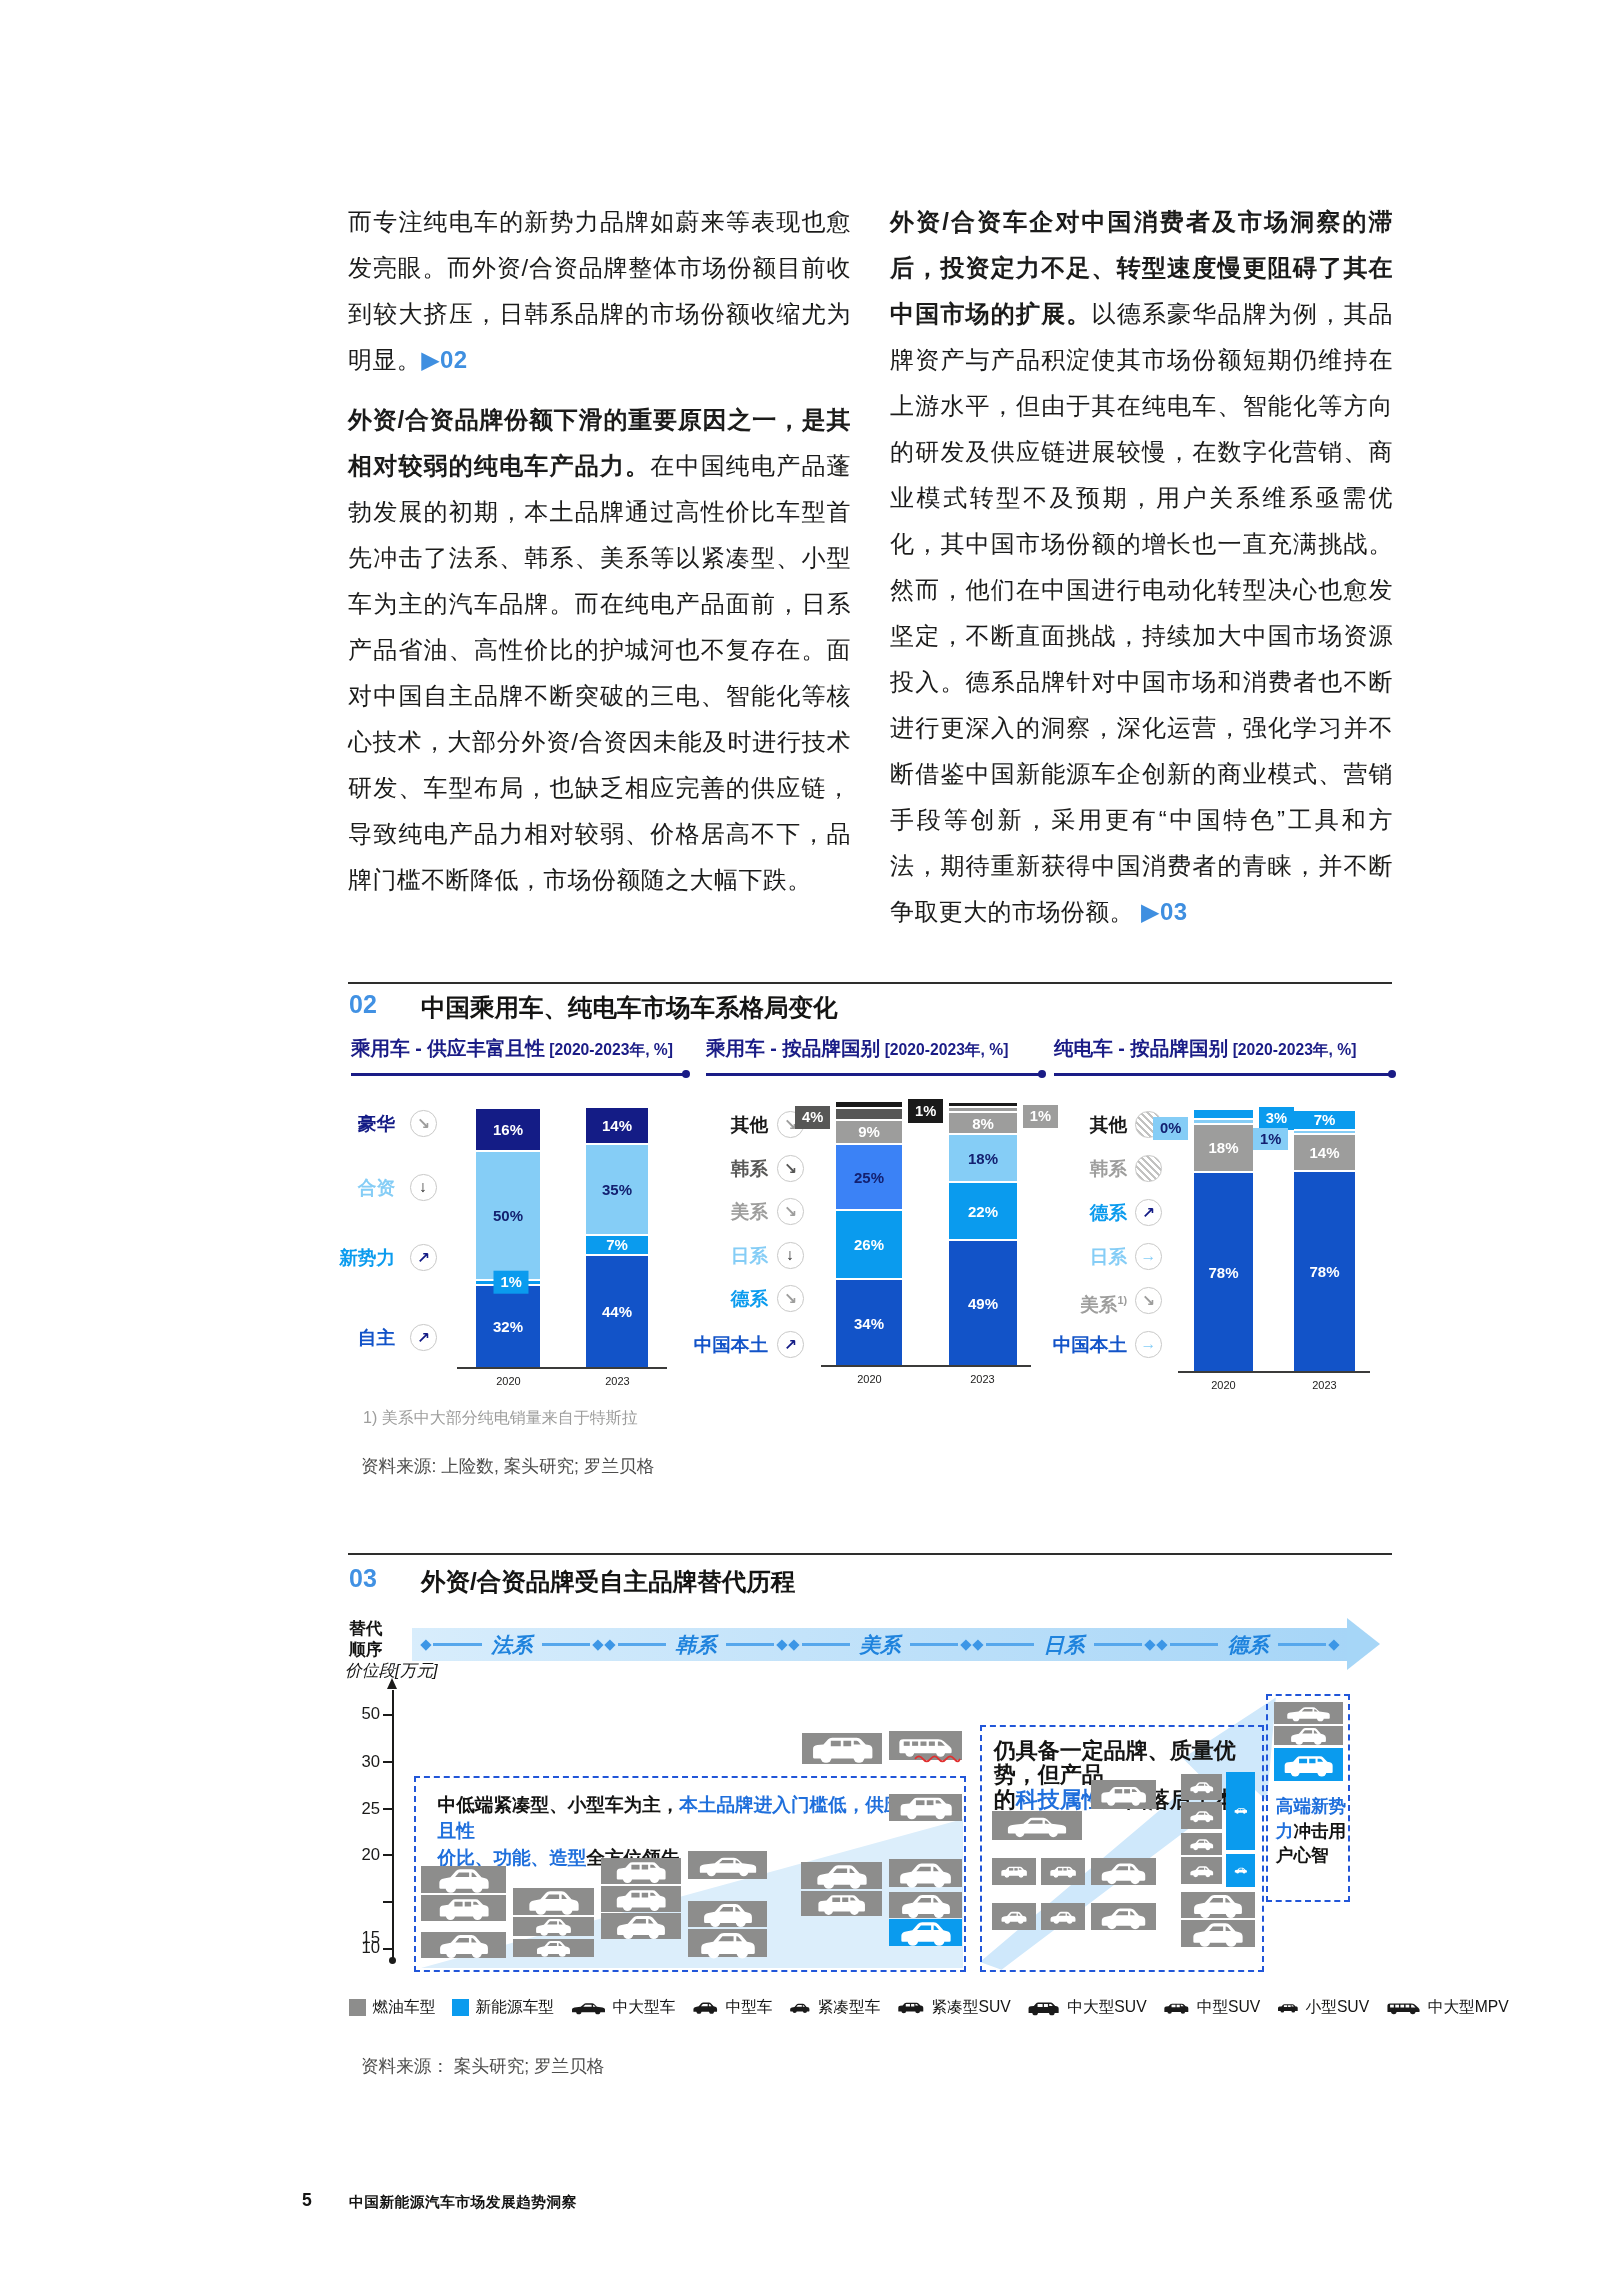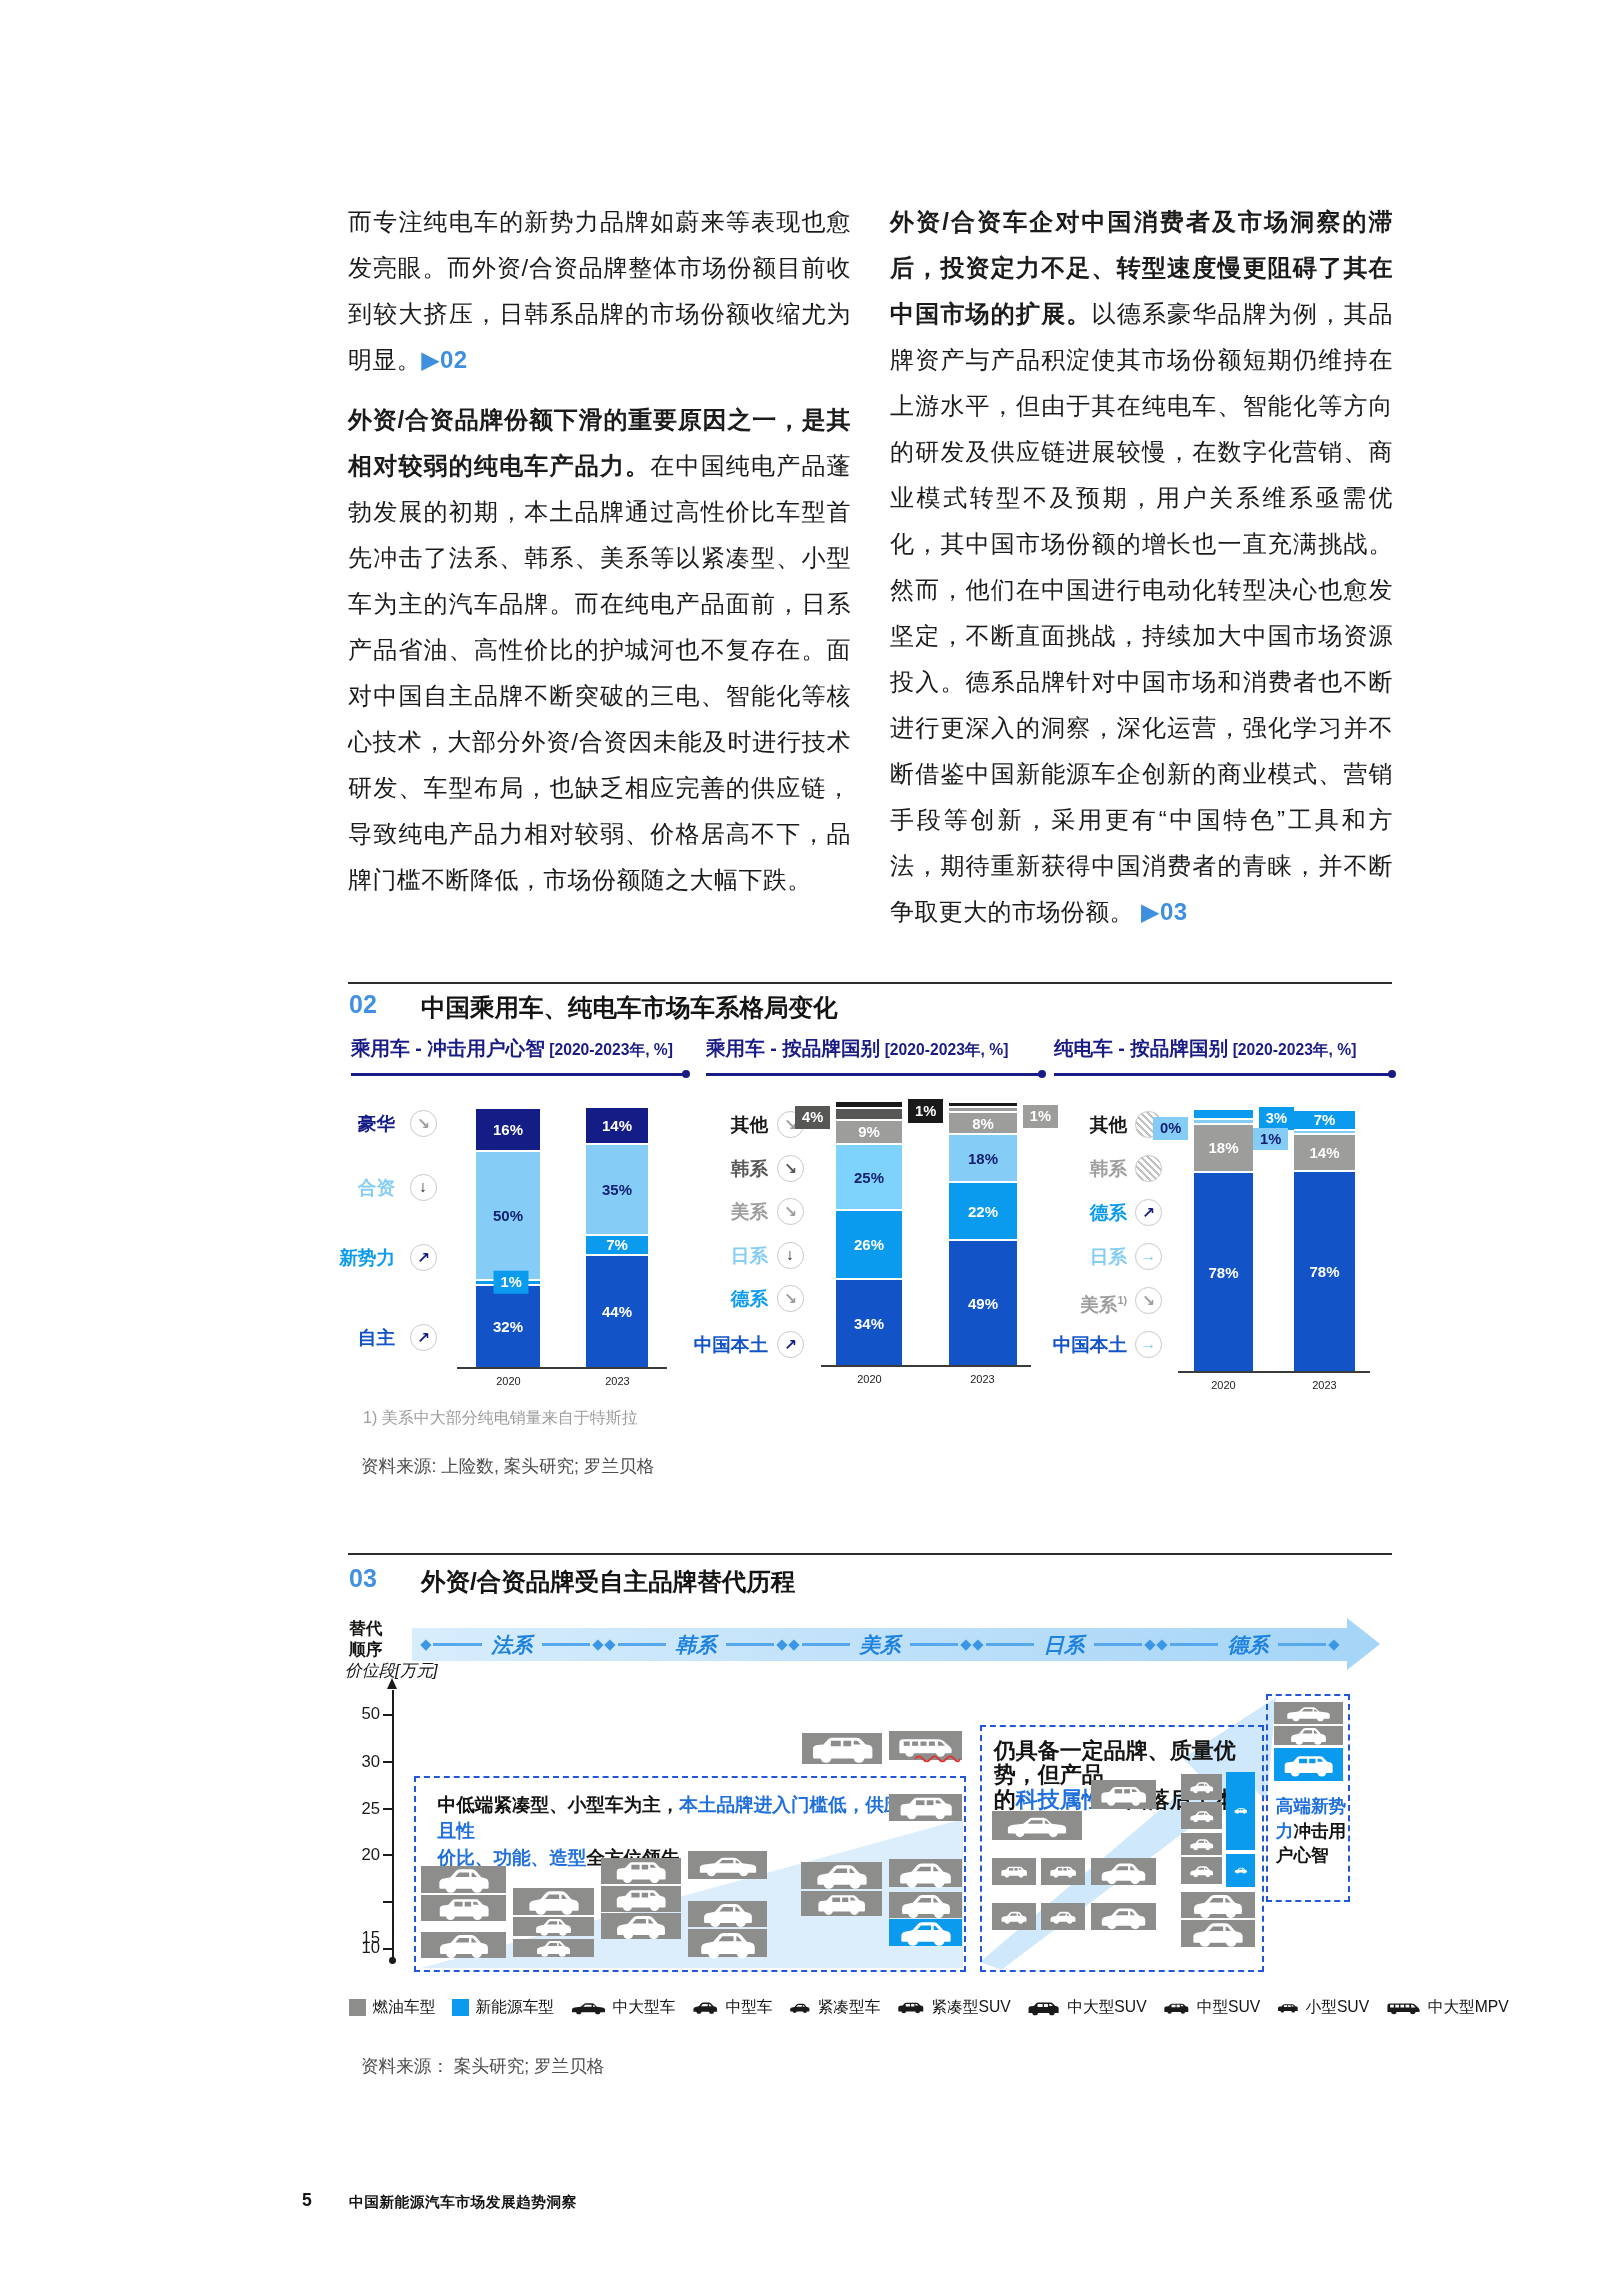--- a/index.html
+++ b/index.html
@@ -118,21 +118,21 @@
     <div class="col">
       <p><span class="b">外资/合资车企对中国消费者及市场洞察的滞后，投资定力不足、转型速度慢更阻碍了其在中国市场的扩展。</span><span>以德系豪华品牌为例，其品牌资产与产品积淀使其市场份额短期仍维持在上游水平，但由于其在纯电车、智能化等方向的研发及供应链进展较慢，在数字化营销、商业模式转型不及预期，用户关系维系亟需优化，其中国市场份额的增长也一直充满挑战。然而，他们在中国进行电动化转型决心也愈发坚定，不断直面挑战，持续加大中国市场资源投入。德系品牌针对中国市场和消费者也不断进行更深入的洞察，深化运营，强化学习并不断借鉴中国新能源车企创新的商业模式、营销手段等创新，采用更有“中国特色”工具和方法，期待重新获得中国消费者的青睐，并不断争取更大的市场份额。</span> <span class="ref">▶03</span></p>
     </div>
   </div>
 
   <div class="abs rule" style="top:982px"></div>
   <div class="abs secnum" style="left:349px;top:990px">02</div>
   <div class="abs sectitle" style="left:421px;top:991px">中国乘用车、纯电车市场车系格局变化</div>
 
   <div class="abs subt" style="left:351px;top:1035px">
-    <span class="m">乘用车 - 冲击用户心智</span> <span class="r">[2020-2023年, %]</span></div>
+    <span class="m">乘用车 - 供应丰富且性</span> <span class="r">[2020-2023年, %]</span></div>
   <div class="abs subline" style="left:351px;top:1073px;width:335px">
       <i></i>
     </div>
   <div class="abs subt" style="left:706px;top:1035px">
     <span class="m">乘用车 - 按品牌国别</span> <span class="r">[2020-2023年, %]</span></div>
   <div class="abs subline" style="left:706px;top:1073px;width:336px">
       <i></i>
     </div>
   <div class="abs subt" style="left:1054px;top:1035px">
     <span class="m">纯电车 - 按品牌国别</span> <span class="r">[2020-2023年, %]</span></div>
@@ -215,21 +215,21 @@
       <div class="bar" style="left: 836px; top: 1102px; width: 66px; height: 264px;">
         <div class="seg" style="height: 4.9px; background: rgb(26, 26, 26); margin-bottom: 2px;">
           <span class="chip" style="background: rgb(26, 26, 26); color: rgb(255, 255, 255); left: 100%; margin-left: 5.9px; top: -2.9px;">2%</span>
         </div>
         <div class="seg" style="height: 9.8px; background: rgb(87, 87, 86); margin-bottom: 2px;">
           <span class="chip" style="background: rgb(87, 87, 86); color: rgb(255, 255, 255); right: 100%; margin-right: 5.9px; top: -2.9px;">4%</span>
         </div>
         <div class="seg" style="height: 22.5px; background: rgb(157, 157, 156); margin-bottom: 2px;">
           <span class="inlbl" style="color: rgb(255, 255, 255);">9%</span>
         </div>
-        <div class="seg" style="height: 64px; background: #7dd3fc; margin-bottom: 2px;">
+        <div class="seg" style="height: 64px; background: #3b82f6; margin-bottom: 2px;">
           <span class="inlbl" style="color: rgb(19, 32, 112);">25%</span>
         </div>
         <div class="seg" style="height: 67px; background: rgb(10, 155, 238); margin-bottom: 2px;">
           <span class="inlbl" style="color: rgb(255, 255, 255);">26%</span>
         </div>
         <div class="seg" style="height: 86px; background: rgb(18, 83, 200);">
           <span class="inlbl" style="color: rgb(255, 255, 255);">34%</span>
         </div>
       </div>
       <div class="yearlbl" style="left: 835px; top: 1373px;">2020</div>

